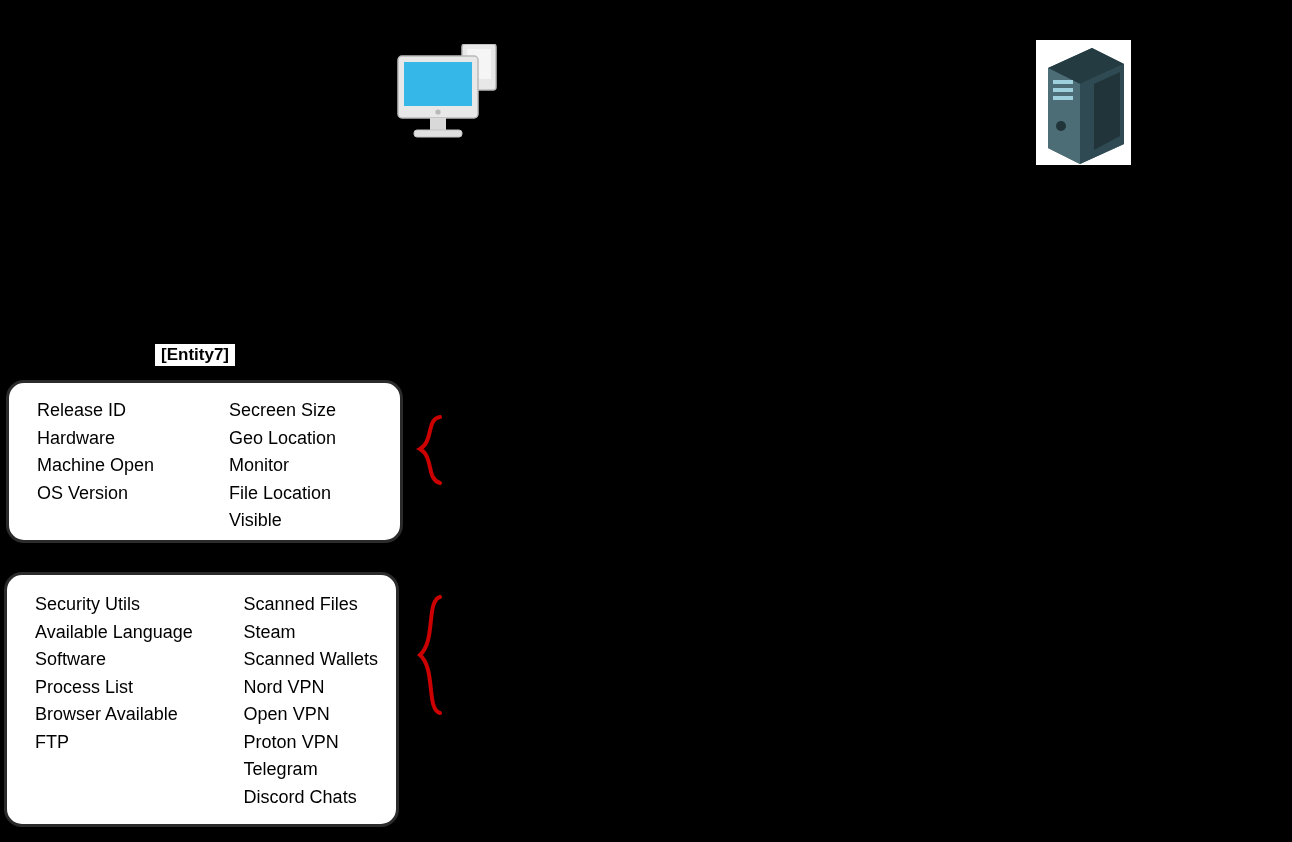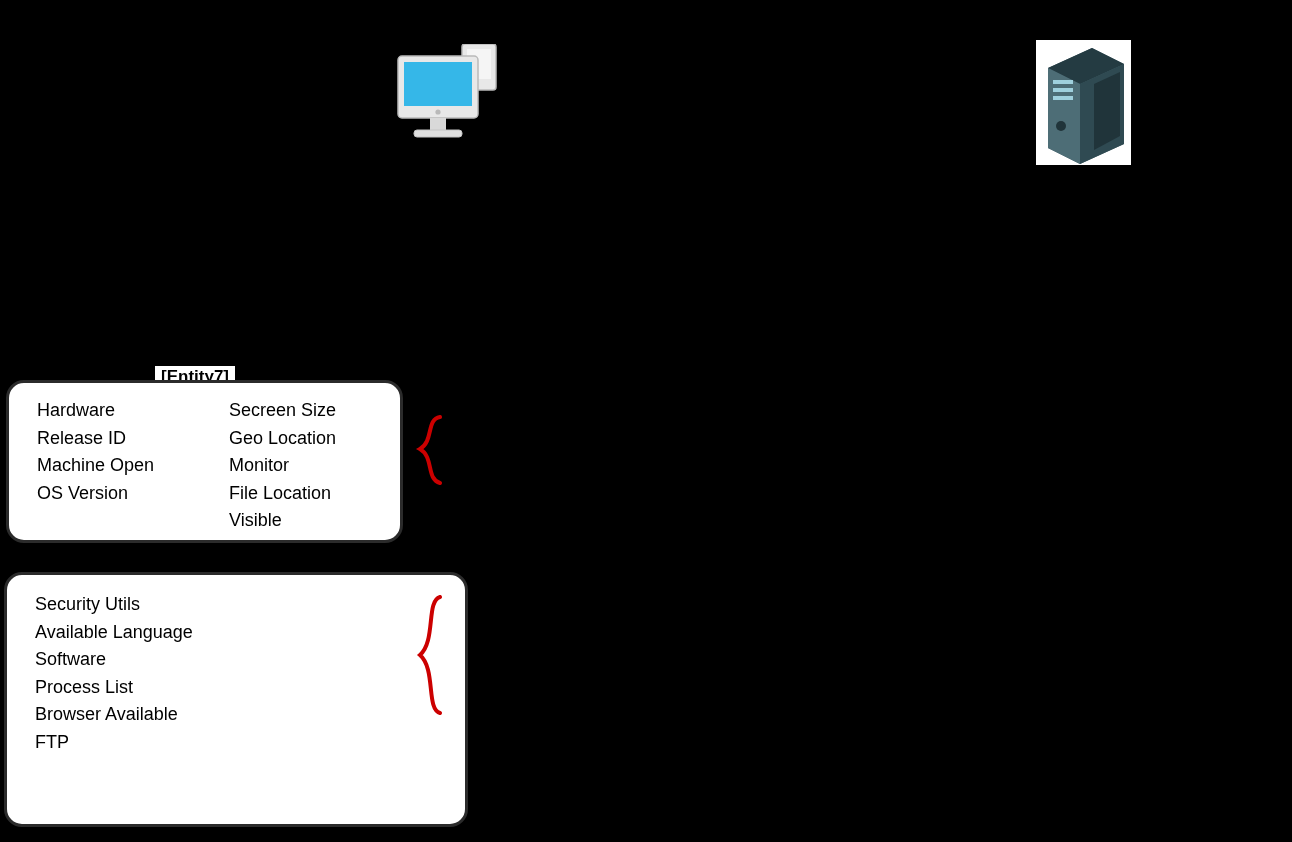--- a/index.html
+++ b/index.html
@@ -68,32 +68,32 @@
     left: 6px;
     top: 380px;
     width: 397px;
     height: 163px;
   }
   #box-entity7 .col-left { width: 192px; }
 
   #box-capabilities {
     left: 4px;
     top: 572px;
-    width: 464px;
+    width: 395px;
     height: 255px;
     padding-top: 16px;
     gap: 44px;
   }
   #box-capabilities .col-left { width: 192px; }
 
   
   .box-title {
     position: absolute;
     left: 155px;
-    top: 366px;
+    top: 344px;
     background: #ffffff;
     color: #000000;
     font-size: 17px;
     font-weight: bold;
     padding: 1px 6px;
     white-space: nowrap;
   }
 
   
   .brace {
@@ -131,22 +131,22 @@
       <rect x="17" y="56" width="20" height="4" fill="#9fd0dd"></rect>
       <circle cx="25" cy="86" r="5" fill="#20343a"></circle>
       <polygon points="58,44 84,32 84,96 58,110" fill="#20343a"></polygon>
     </svg>
   </div>
 
   <div class="box-title">[Entity7]</div>
 
   <div class="info-box" id="box-entity7">
     <div class="info-col col-left">
+      <div class="info-item">Release ID</div>
       <div class="info-item">Hardware</div>
-      <div class="info-item">Release ID</div>
       <div class="info-item">Machine Open</div>
       <div class="info-item">OS Version</div>
     </div>
     <div class="info-col col-right">
       <div class="info-item">Secreen Size</div>
       <div class="info-item">Geo Location</div>
       <div class="info-item">Monitor</div>
       <div class="info-item">File Location</div>
       <div class="info-item">Visible</div>
     </div>
@@ -160,20 +160,30 @@
 
   <div class="info-box" id="box-capabilities">
     <div class="info-col col-left">
       <div class="info-item">Security Utils</div>
       <div class="info-item">Available Language</div>
       <div class="info-item">Software</div>
       <div class="info-item">Process List</div>
       <div class="info-item">Browser Available</div>
       <div class="info-item">FTP</div>
     </div>
+    <div class="info-col col-right">
+      <div class="info-item">Scanned Files</div>
+      <div class="info-item">Steam</div>
+      <div class="info-item">Scanned Wallets</div>
+      <div class="info-item">Nord VPN</div>
+      <div class="info-item">Open VPN</div>
+      <div class="info-item">Proton VPN</div>
+      <div class="info-item">Telegram</div>
+      <div class="info-item">Discord Chats</div>
+    </div>
   </div>
 
   <div class="brace brace-2">
     <svg width="40" height="120" viewBox="0 0 40 120" xmlns="http://www.w3.org/2000/svg">
       <path d="M30 2 C16 6, 26 46, 10 60 C26 74, 16 114, 30 118" fill="none" stroke="#cc0000" stroke-width="4" stroke-linecap="round"></path>
     </svg>
   </div>
 
 </div>
 

